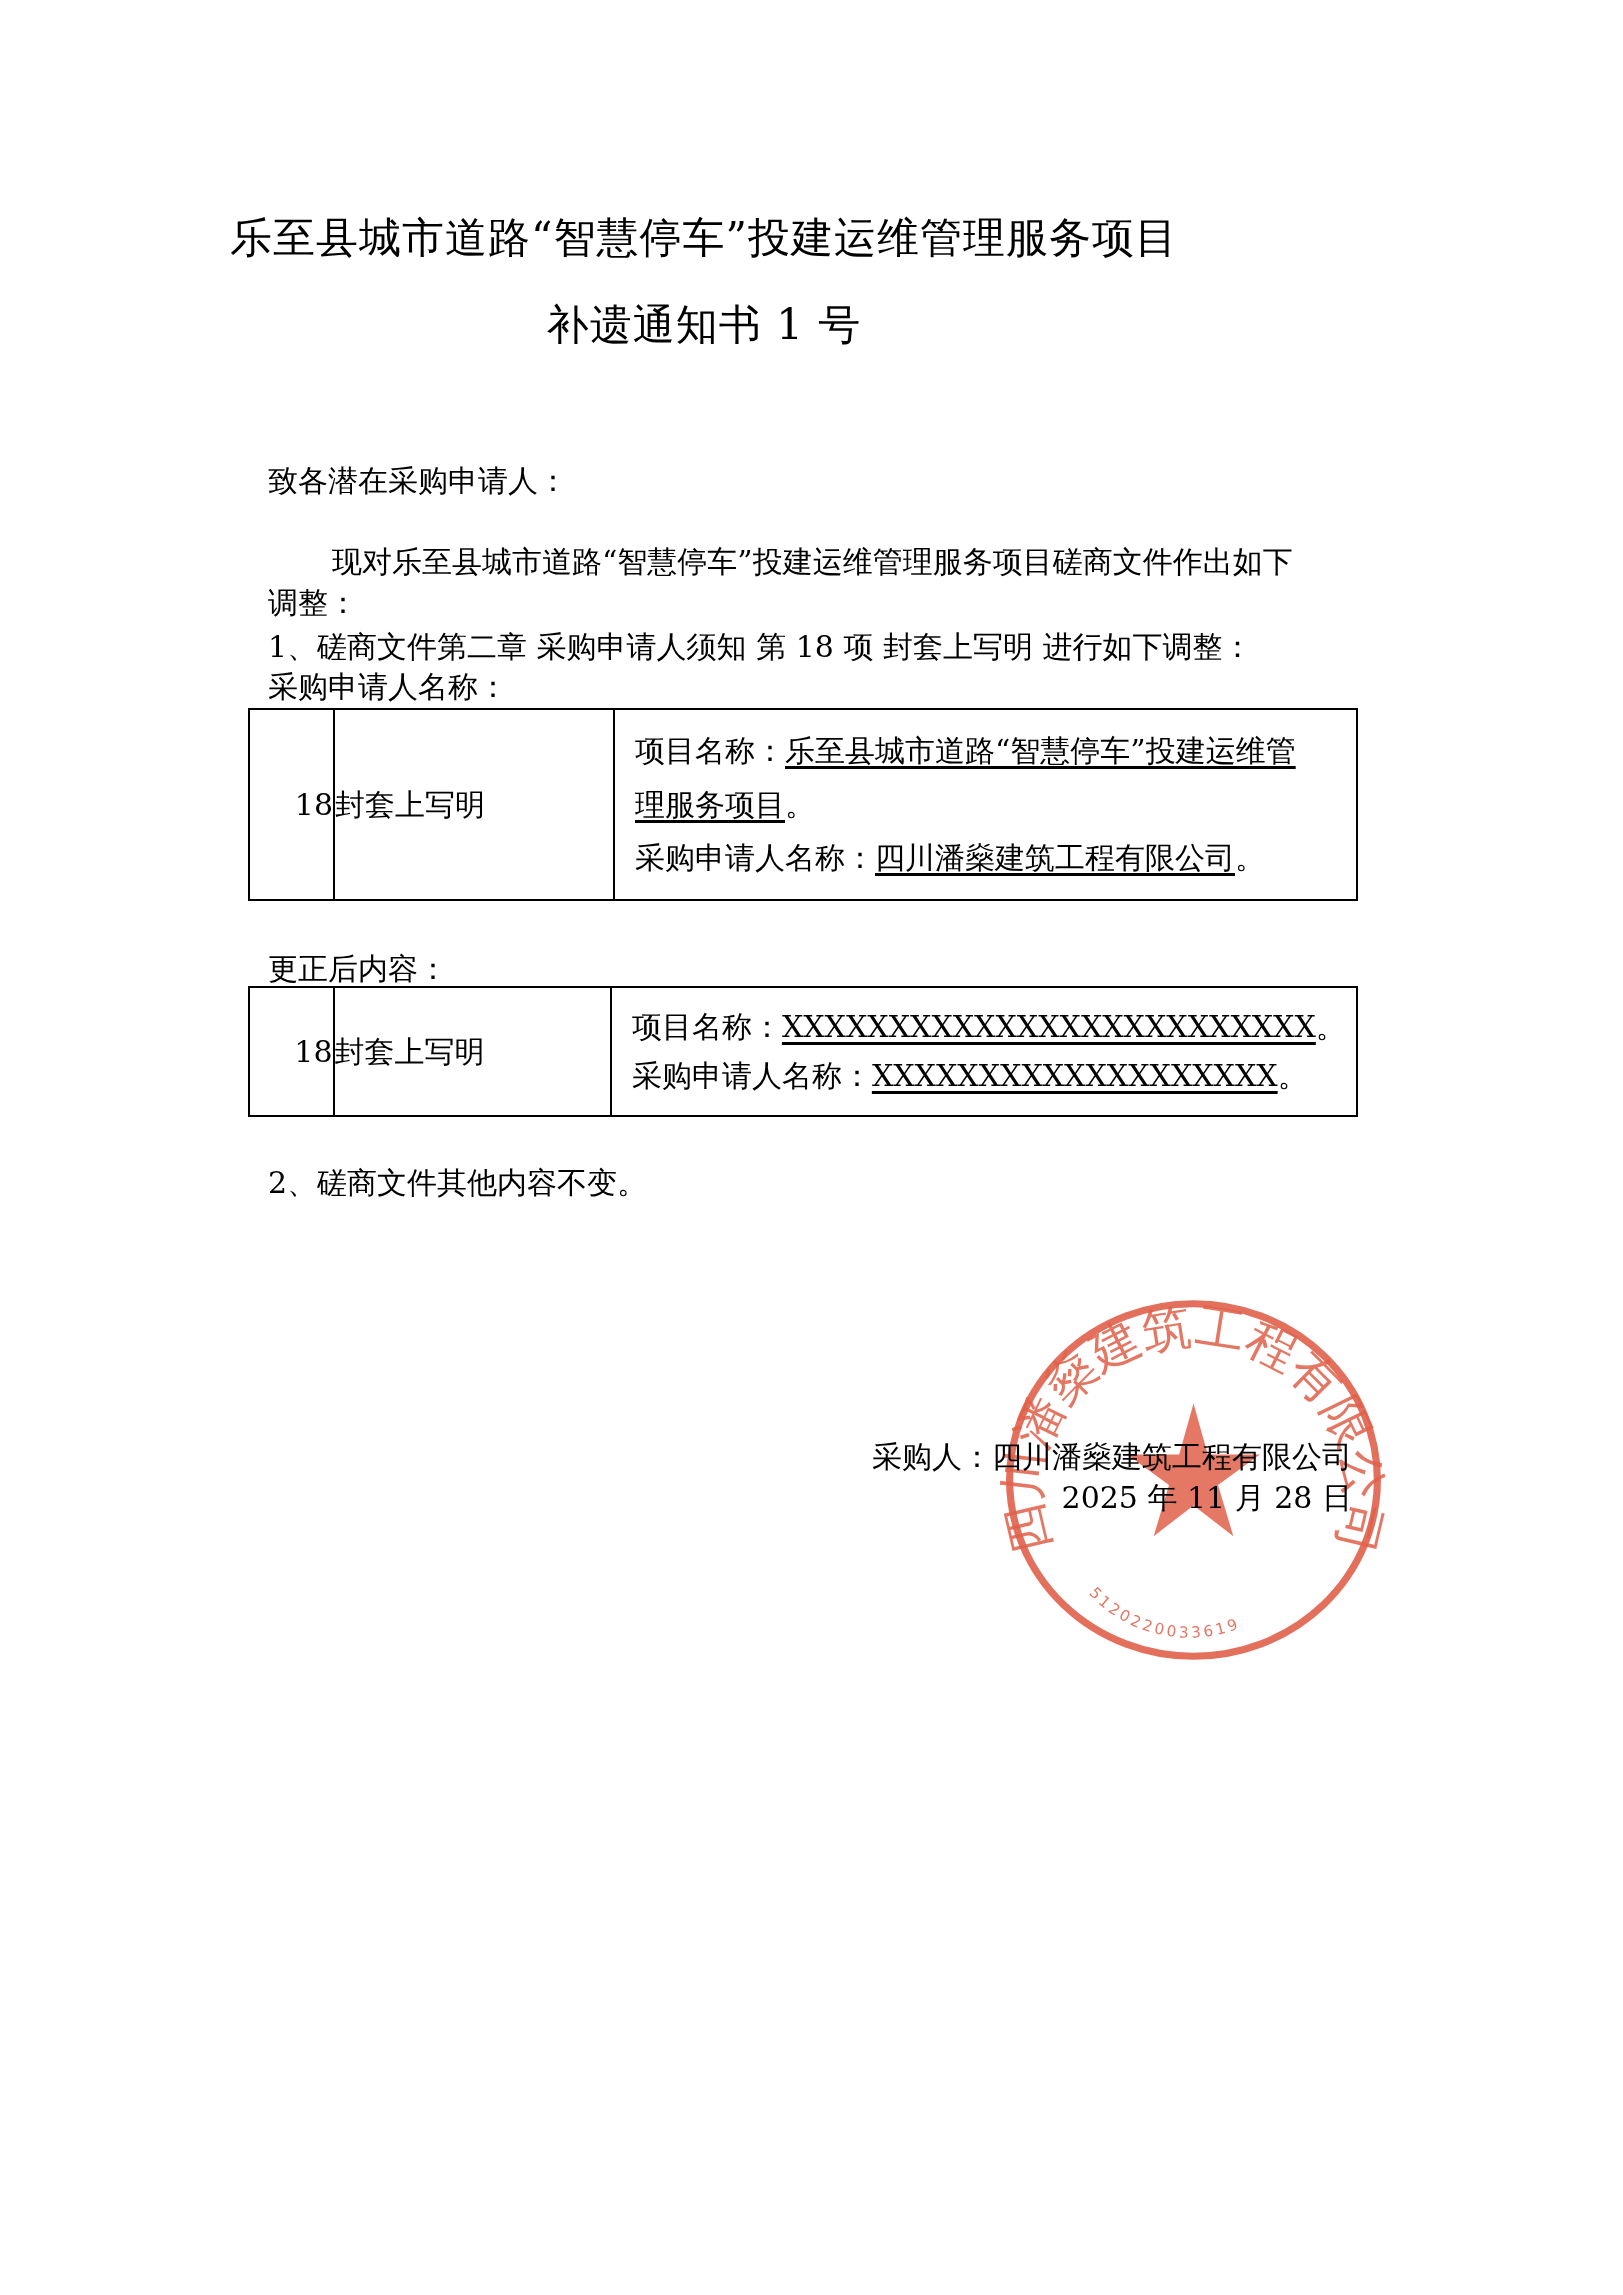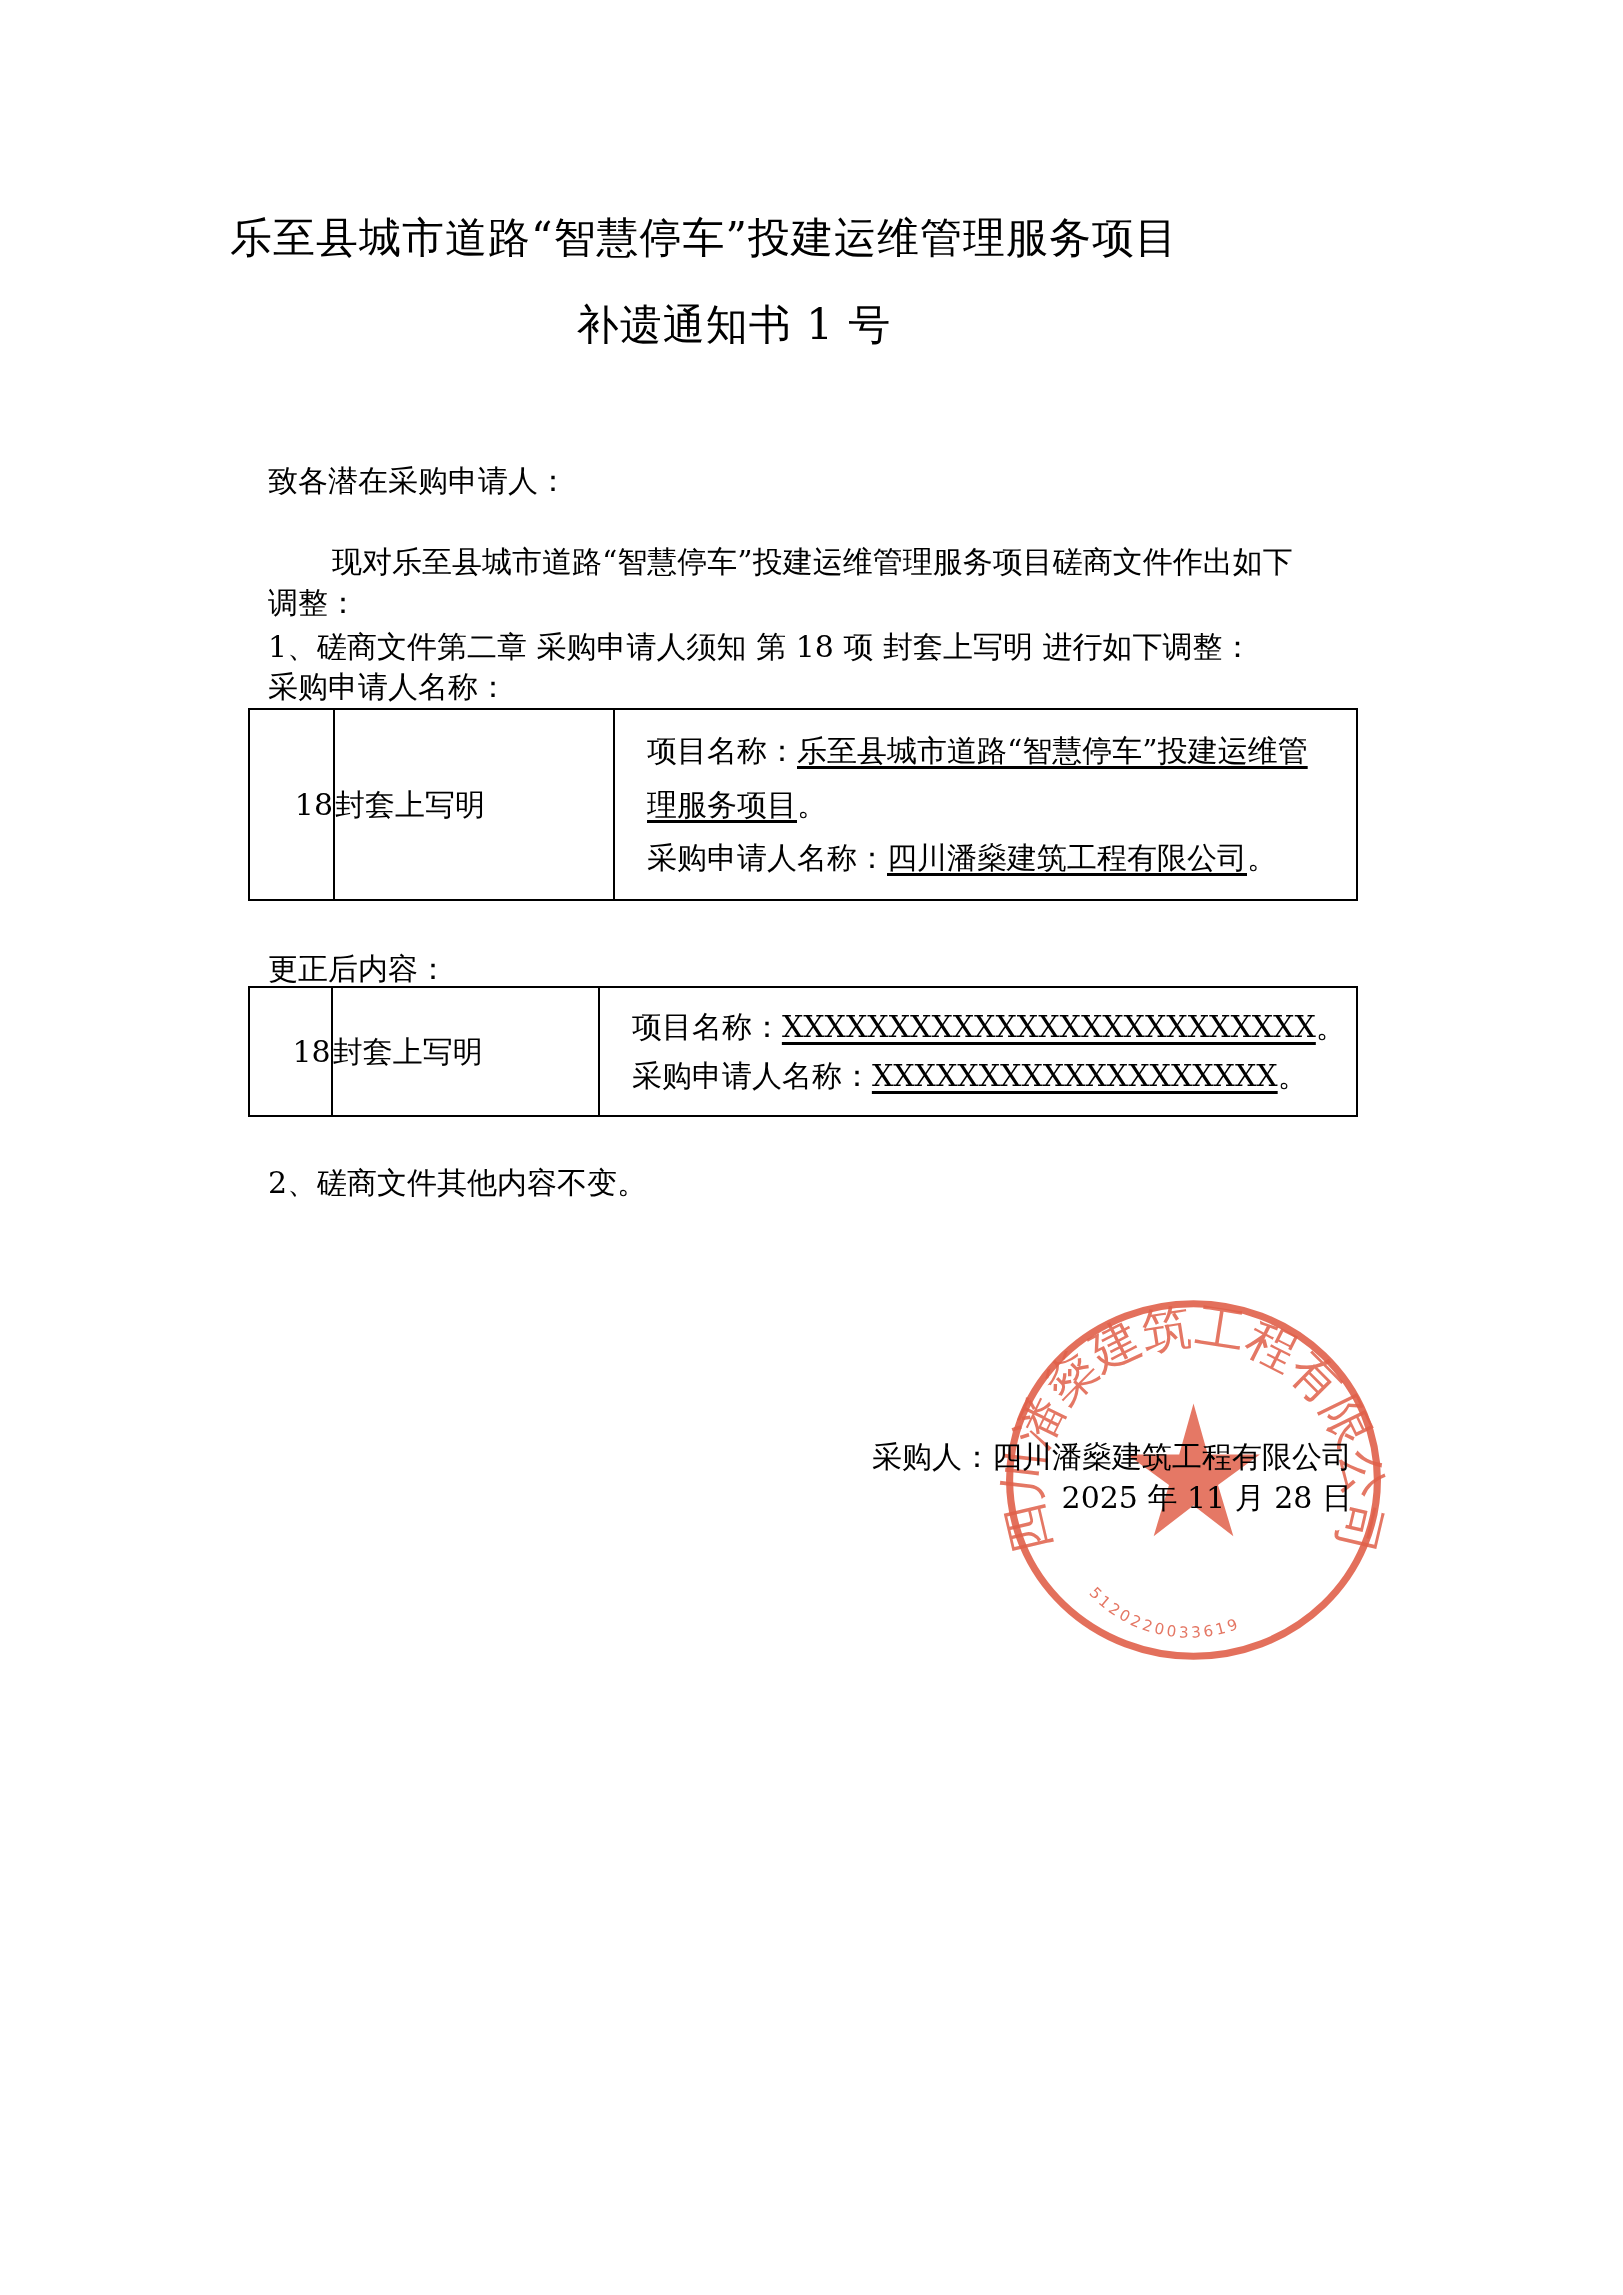--- a/index.html
+++ b/index.html
@@ -17,21 +17,21 @@
     }
     .abs { position: absolute; }
     .title {
       left: 0; width: 1408px;
       text-align: center;
       font-size: 42px;
       line-height: 51px;
       letter-spacing: 1px;
     }
     .title-1 { top: 212px; }
-    .title-2 { top: 299px; margin-left: 30px; }
+    .title-2 { top: 299px; }
     .para {
       font-size: 30px;
       line-height: 36px;
       white-space: nowrap;
       margin-left: 20px;
     }
     .salutation { left: 248px; top: 463px; }
     .intro-1 { left: 312px; top: 544px; }
     .intro-2 { left: 248px; top: 585px; }
     .item1 { left: 248px; top: 629px; }
@@ -47,21 +47,21 @@
       font-size: 30px;
       line-height: 36px;
     }
     table.notice td {
       border: 2px solid #000;
       vertical-align: middle;
       padding: 0;
     }
     table.notice td.c-no { width: 83px; text-align: right; }
     table.notice td.c-item { width: 278px; text-align: left; }
-    table.notice td.c-content { padding-left: 32px; padding-right: 10.2px; }
+    table.notice td.c-content { padding-left: 20px; padding-right: 10.2px; }
     .tbl-orig { top: 708px; height: 193px; }
     .tbl-fixed { top: 986px; height: 131px; }
     .line { display: block; white-space: nowrap; }
     .tbl-orig .line { margin: 11.2px 0; line-height: 42px; }
     .tbl-fixed .line { margin: 7.2px 0; line-height: 42px; }
     .u {
       text-decoration: underline;
       text-decoration-thickness: 3.1px;
       text-underline-offset: 5.1px;
     }

